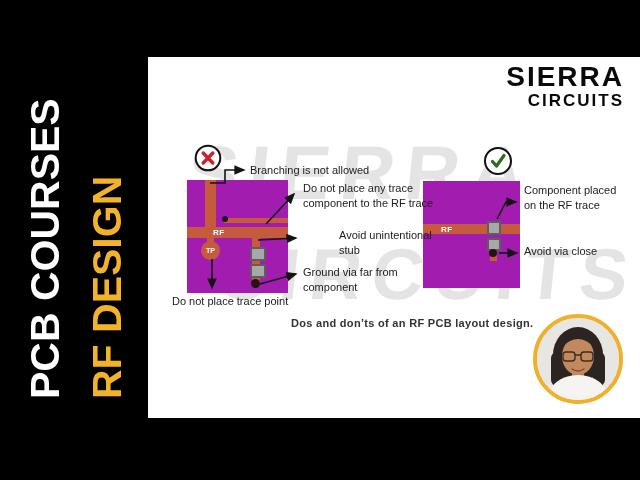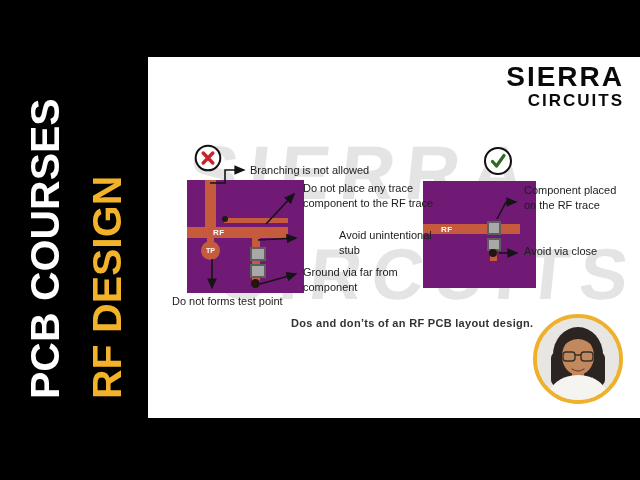--- a/index.html
+++ b/index.html
@@ -14,21 +14,21 @@
   .content{position:absolute;left:148px;top:57px;width:492px;height:361px;
            background:#ffffff;overflow:hidden;}
   .wm{position:absolute;font-weight:bold;color:#e4e4e4;white-space:nowrap;
       letter-spacing:10px;transform:skewX(-6deg);z-index:1;user-select:none;}
   .wm1{left:40px;top:72px;font-size:76px;}
   .wm2{left:70px;top:176px;font-size:72px;}
   .logo{position:absolute;right:16px;top:6px;text-align:right;color:#0a0a0a;z-index:5;}
   .logo-top{font-size:28px;font-weight:bold;letter-spacing:2px;line-height:28px;}
   .logo-bottom{font-size:17px;font-weight:bold;letter-spacing:2px;line-height:20px;}
   
-  .board{position:absolute;background:#701a75;z-index:2;padding-left:16px;}
+  .board{position:absolute;background:#a21caf;z-index:2;}
   #board-wrong{left:39px;top:123px;width:101px;height:113px;}
   #board-right{left:275px;top:124px;width:97px;height:107px;}
   .trace{position:absolute;background:#c65a3d;}
   .comp{position:absolute;background:#a8a8a8;border:2px solid #5e5e5e;box-sizing:border-box;}
   .via{position:absolute;background:#221510;border-radius:50%;}
   .rf-label{position:absolute;color:#fff;font-size:8px;font-weight:bold;letter-spacing:.5px;}
   .tp{position:absolute;background:#c65a3d;border-radius:50%;color:#fff;font-size:7px;
       font-weight:bold;display:flex;align-items:center;justify-content:center;}
   
   .badge{position:absolute;z-index:4;}
@@ -123,21 +123,21 @@
     </div>
     <div class="callout" style="left:155px;top:171px;margin-left:36px;">
       <span>Avoid unintentional</span>
       <span>stub</span>
     </div>
     <div class="callout" style="left:155px;top:208px;">
       <span>Ground via far from</span>
       <span>component</span>
     </div>
     <div class="callout" style="left:24px;top:237px;">
-      <span>Do not forms test point</span>
+      <span>Do not place trace point</span>
     </div>
 
     <div class="callout" style="left:376px;top:126px;">
       <span>Component placed</span>
       <span>on the RF trace</span>
     </div>
     <div class="callout" style="left:376px;top:187px;">
       <span>Avoid via close</span>
     </div>
 

